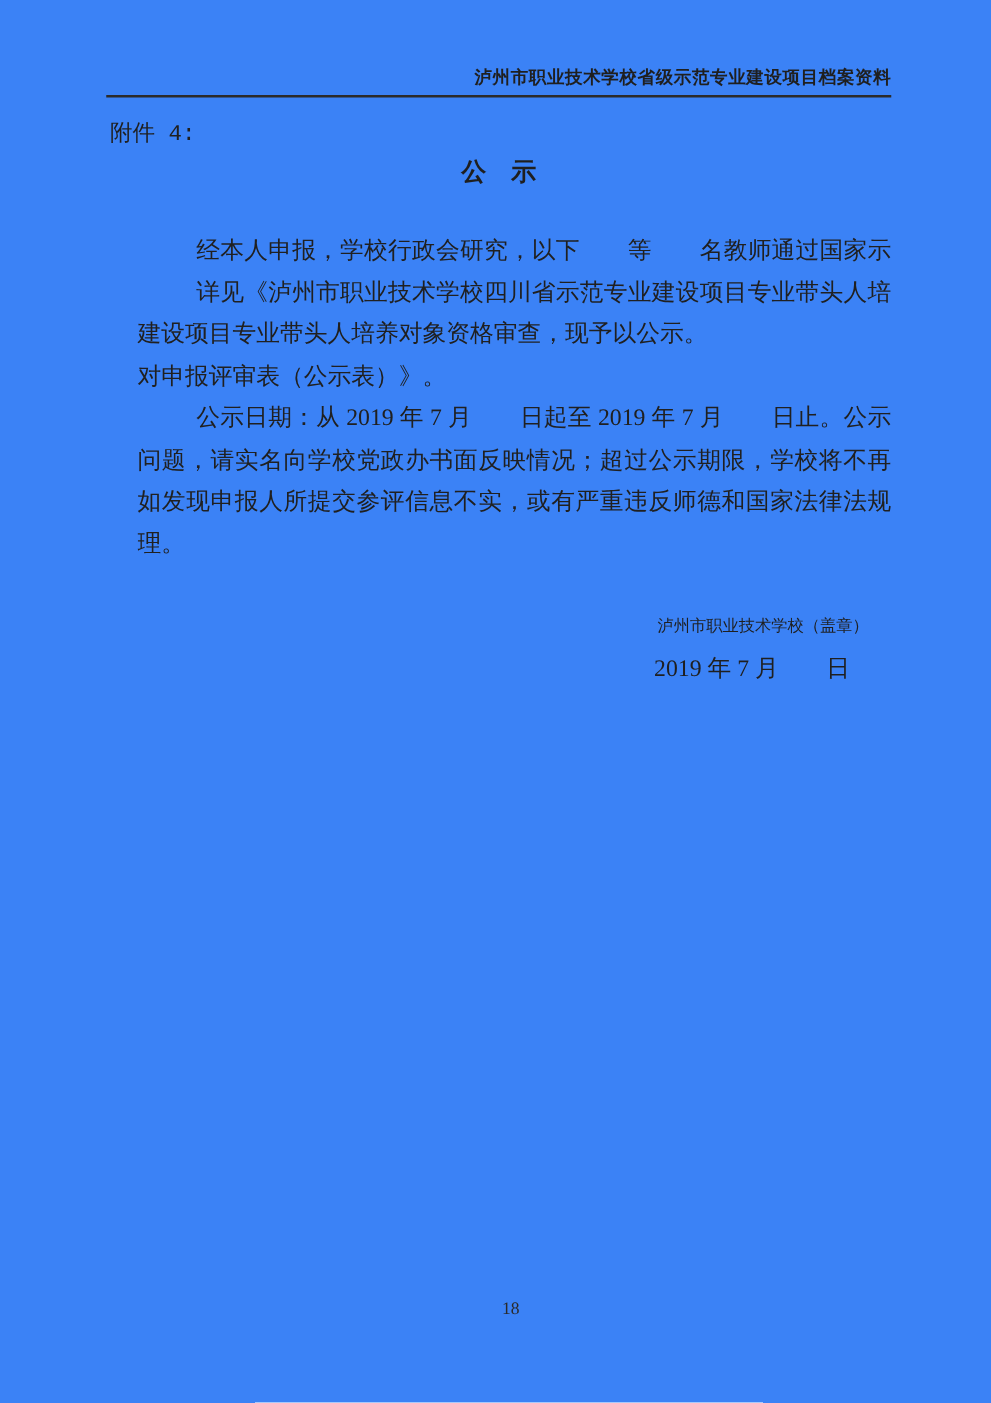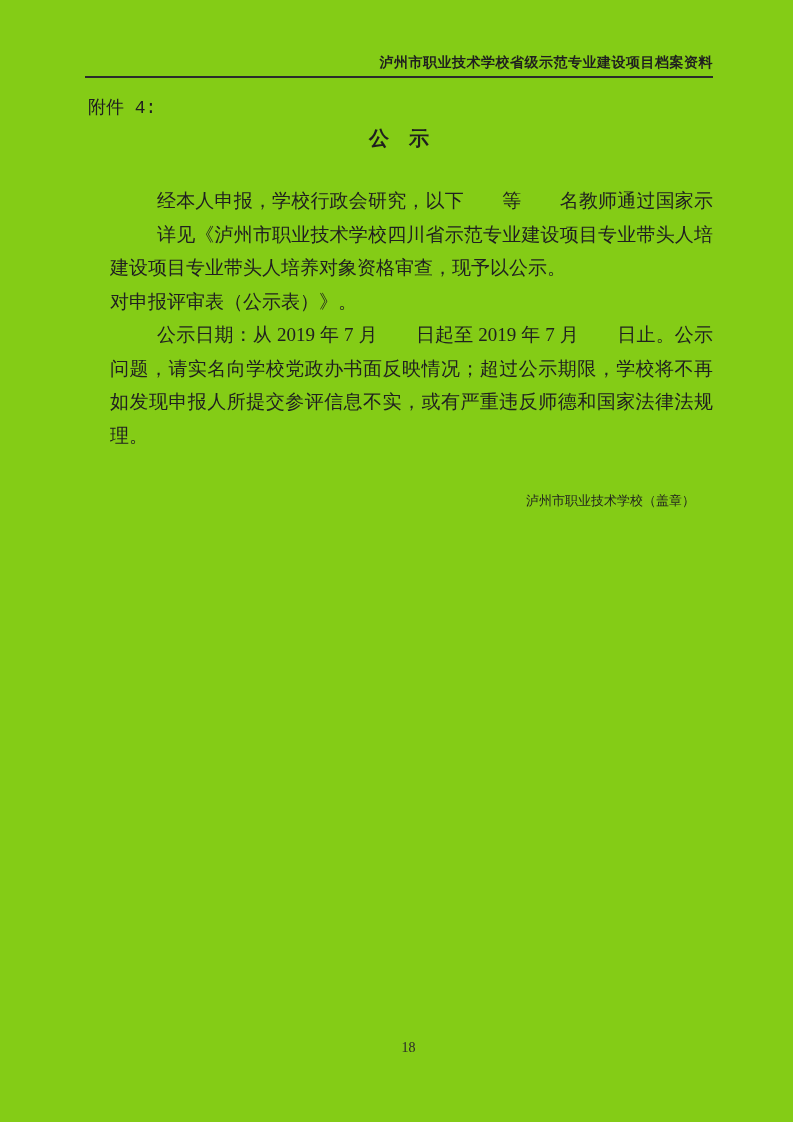--- a/index.html
+++ b/index.html
@@ -4,21 +4,21 @@
 <style>
   html, body {
     margin: 0;
     padding: 0;
     background: #ffffff;
   }
   .page {
     position: relative;
     width: 793px;
     height: 1122px;
-    background: #84cc16;
+    background: #3b82f6;
     font-family: "Liberation Serif", "DejaVu Serif", serif;
     color: #1f1f1f;
     overflow: hidden;
   }
   .doc-header {
     position: absolute;
     left: 85px;
     right: 80px;
     top: 53px;
     text-align: right;
@@ -113,16 +113,17 @@
       <div class="line last">建设项目专业带头人培养对象资格审查，现予以公示。</div>
       <div class="line last">对申报评审表（公示表）》。</div>
       <div class="line first">公示日期：从 2019 年 7 月　　日起至 2019 年 7 月　　日止。公示期内，</div>
       <div class="line">问题，请实名向学校党政办书面反映情况；超过公示期限，学校将不再受</div>
       <div class="line">如发现申报人所提交参评信息不实，或有严重违反师德和国家法律法规的</div>
       <div class="line last">理。</div>
     </div>
 
   <div class="signature-line">泸州市职业技术学校（盖章）</div>
 
+  <div class="date-line">2019 年 7 月　　日</div>
 
   <div class="page-number">18</div>
 
 </div>
 
 </body></html>

